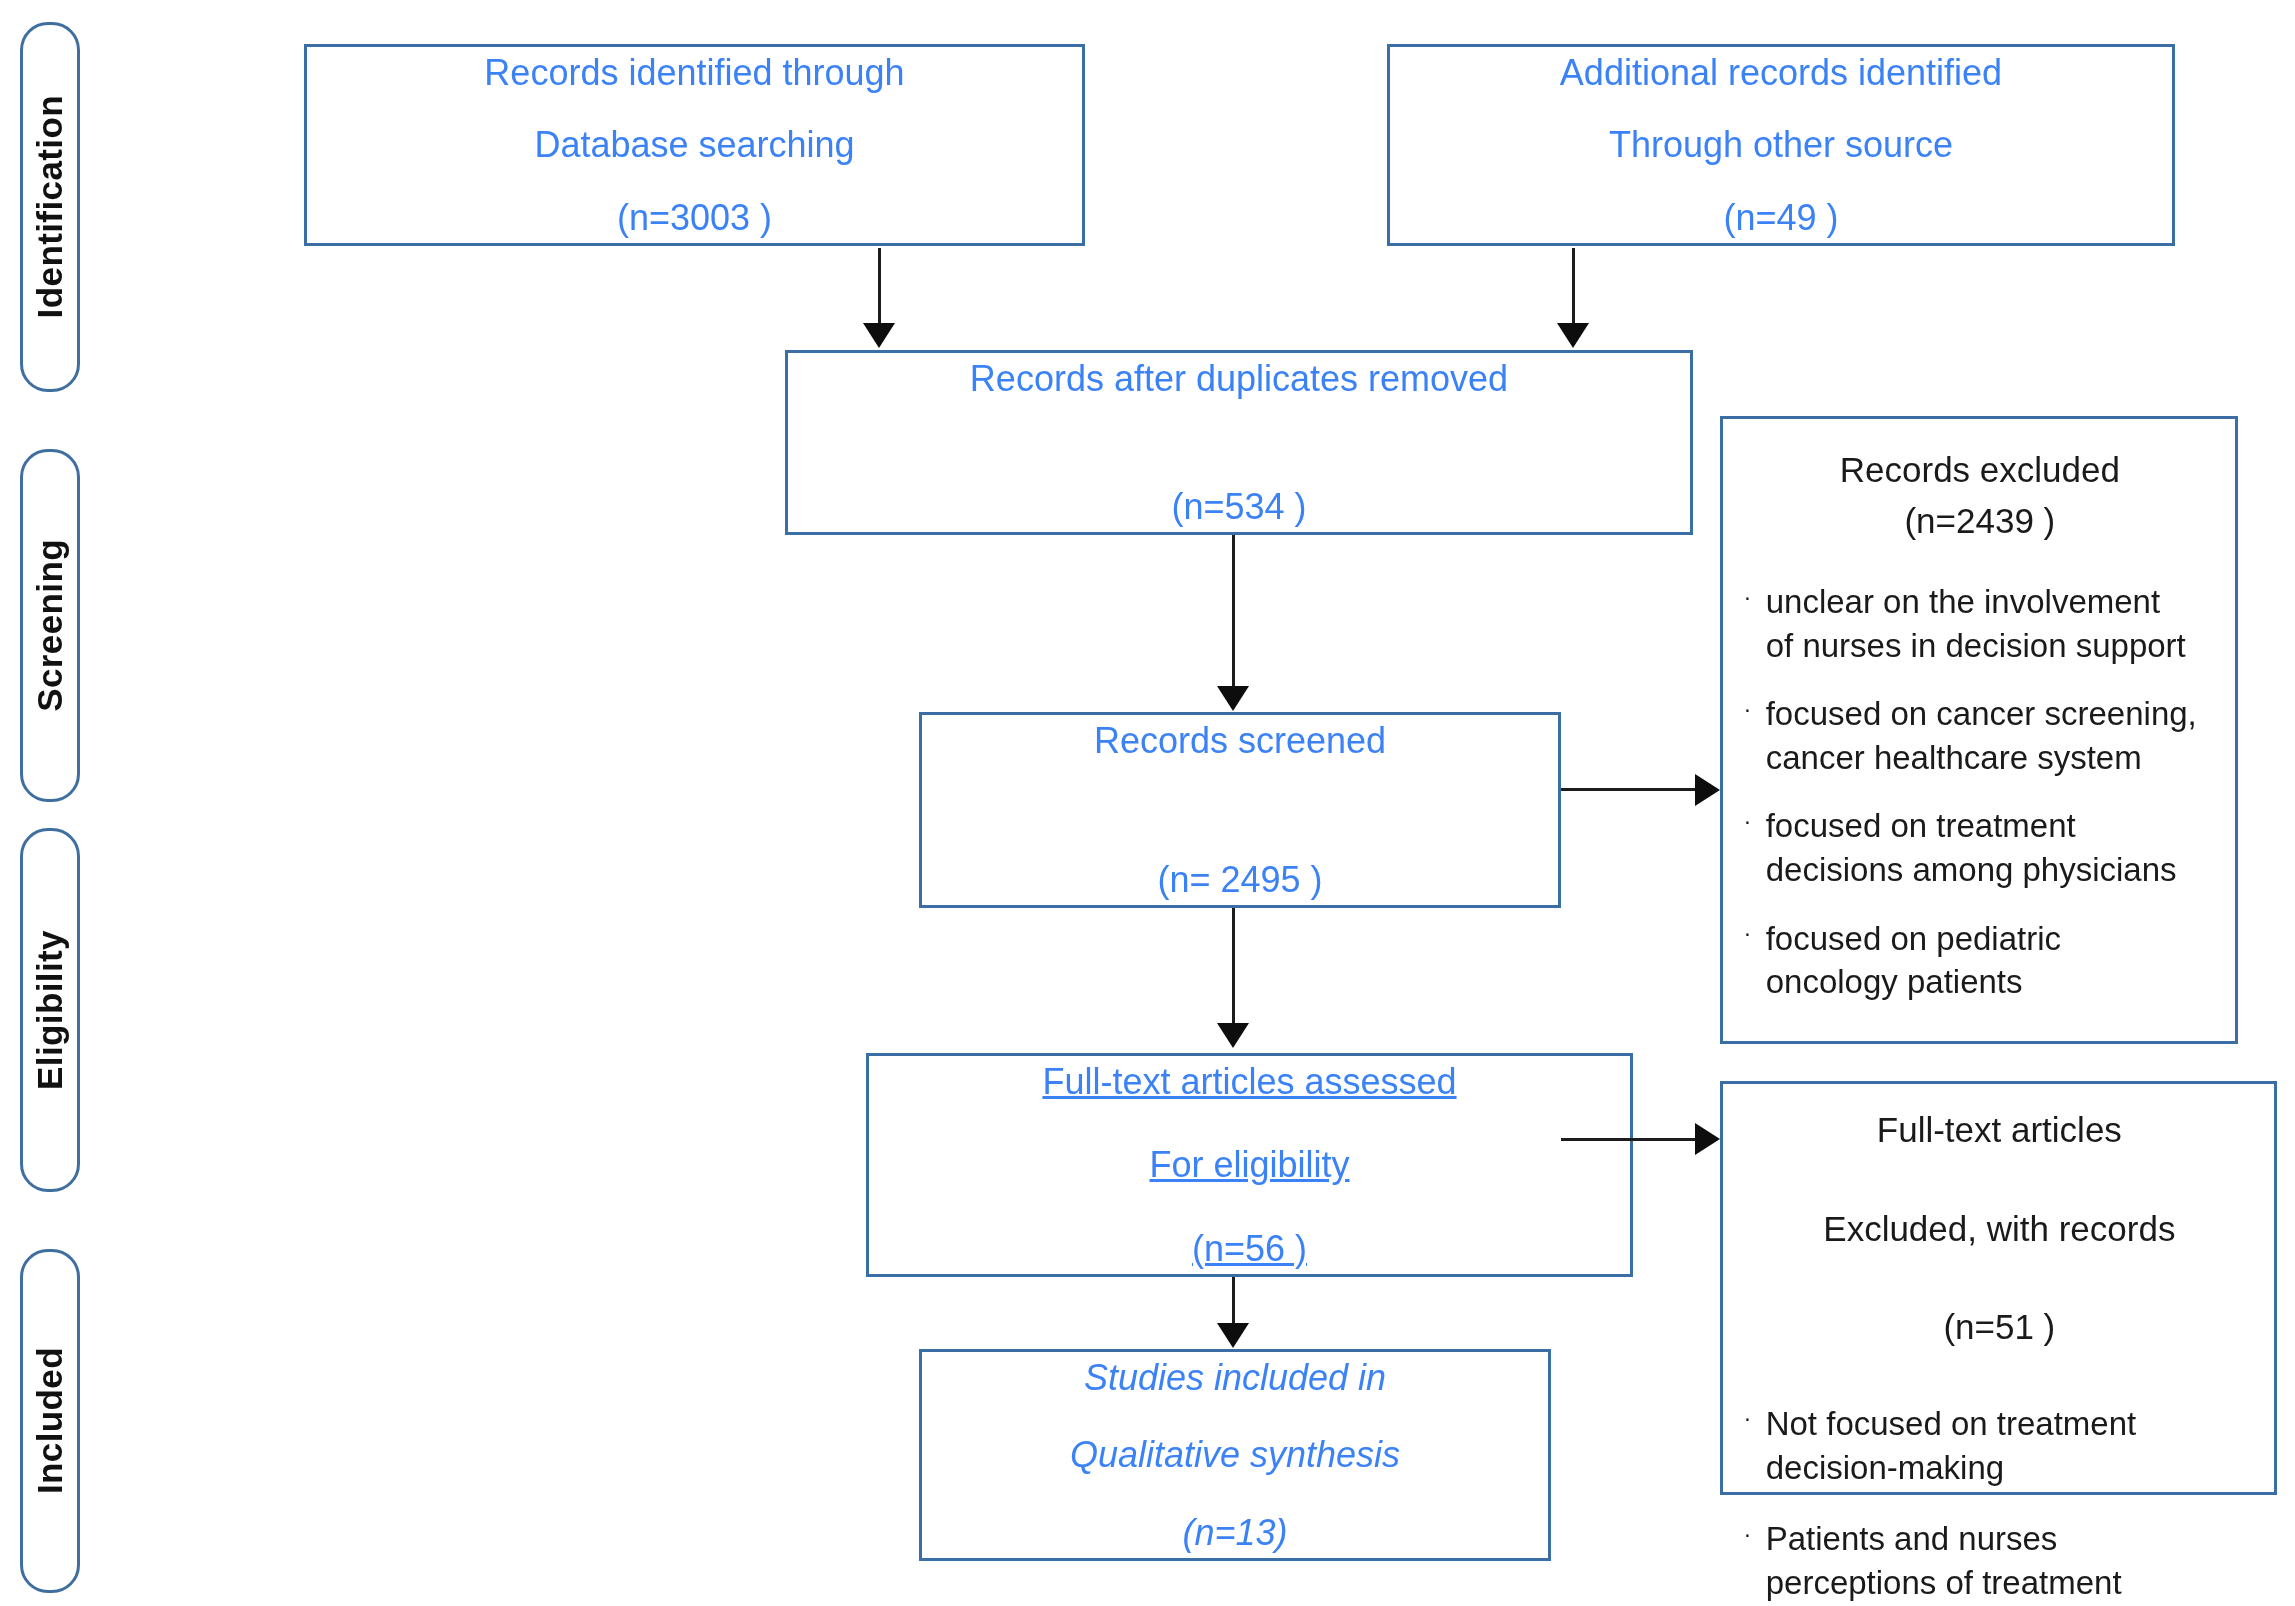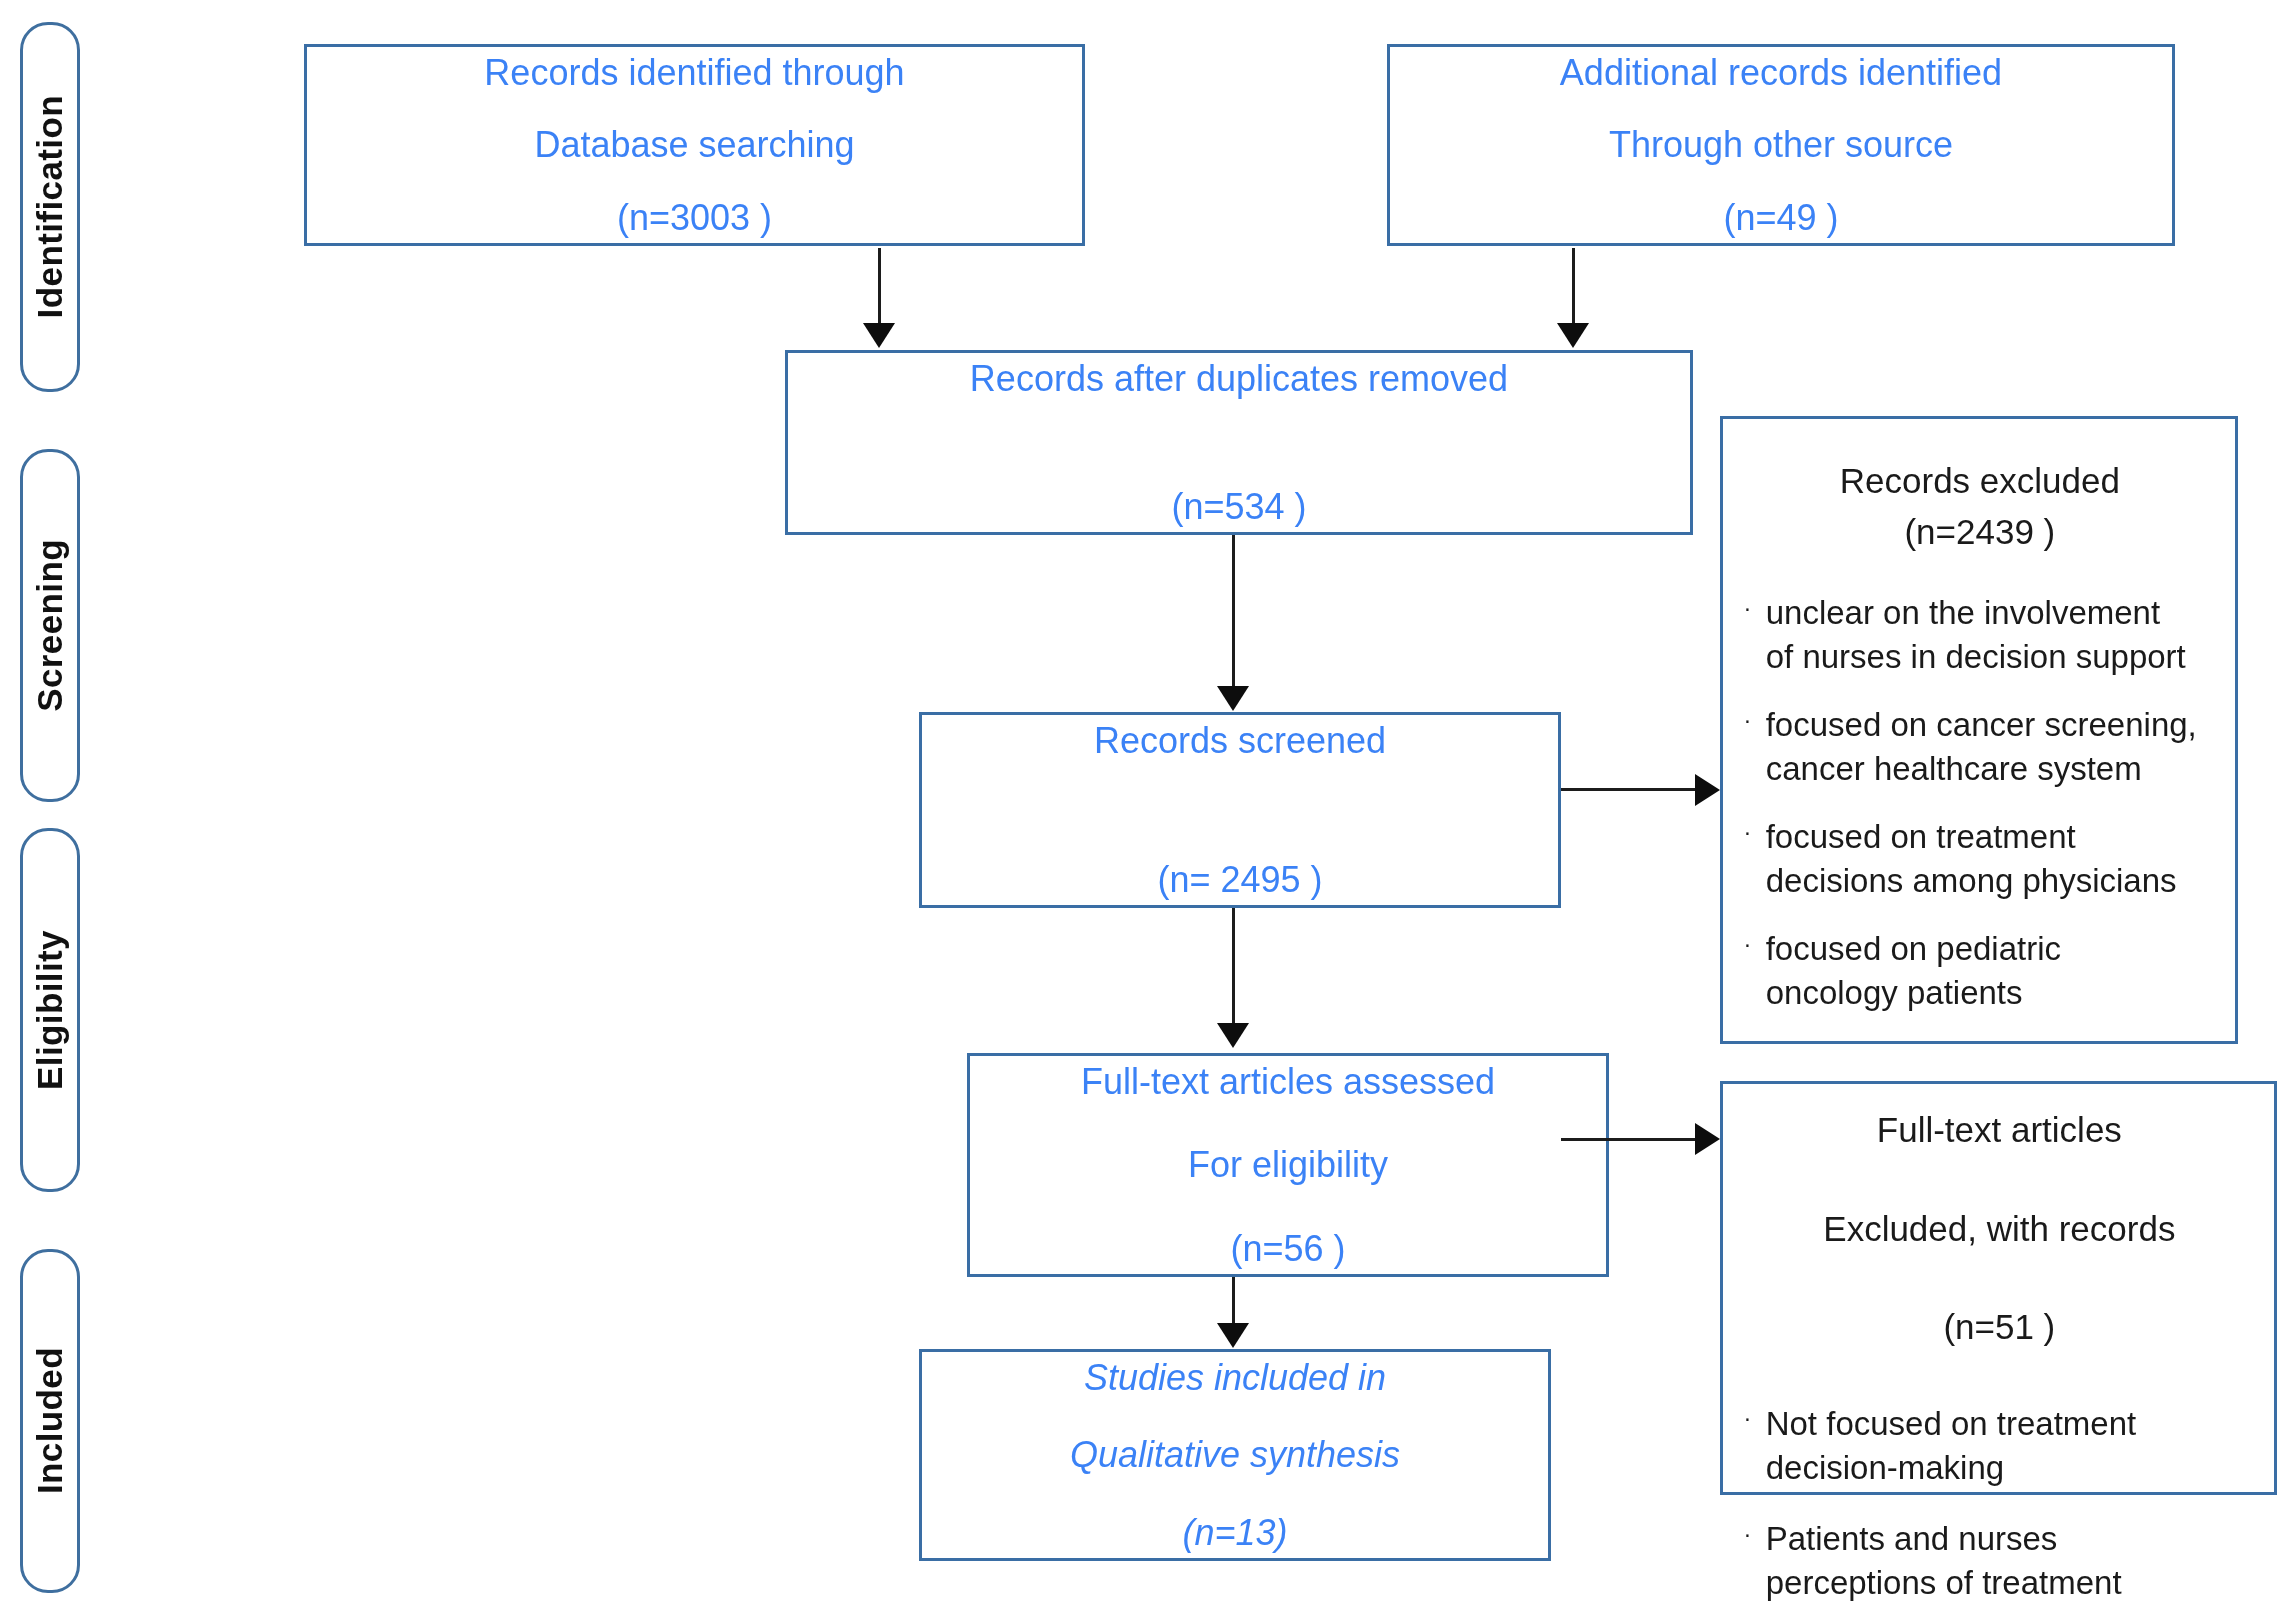--- a/index.html
+++ b/index.html
@@ -172,21 +172,21 @@
   <div class="arrow-down" style="left:1217px; top:686px;"></div>
 
   <div class="flow-box" style="left:919px; top:712px; width:642px; height:196px;">
     <span class="line">Records screened</span>
     <span class="line">(n= 2495 )</span>
   </div>
 
   <div class="h-line" style="left:1561px; top:788px; width:138px; height:3.1px;"></div>
   <div class="arrow-right" style="left:1695px; top:774px;"></div>
 
-  <div class="excl-box" style="left:1720px; top:416px; width:518px; height:628px; padding:27px 14px 15.7px 15.7px;justify-content:center;">
+  <div class="excl-box" style="left:1720px; top:416px; width:518px; height:628px; padding:27px 14px 15.7px 15.7px;">
     <div class="excl-head">Records excluded</div>
     <div class="excl-head" style="margin-top:3.1px;">(n=2439 )</div>
 
     <ul class="excl-list" style="margin-top:36px;">
       <li class="excl-item" style="margin-bottom:25px;">
         <span class="bullet">·</span>
         <span>unclear on the involvement</span><br>
         <span>of nurses in decision support</span>
       </li>
       <li class="excl-item" style="margin-bottom:25px;">
@@ -203,21 +203,21 @@
         <span class="bullet">·</span>
         <span>focused on pediatric</span><br>
         <span>oncology patients</span>
       </li>
     </ul>
   </div>
 
   <div class="v-line" style="left:1232px; top:908px; width:3.1px; height:118px;"></div>
   <div class="arrow-down" style="left:1217px; top:1023px;"></div>
 
-  <div class="flow-box" style="left:967px; top:1053px; width:642px; height:224px;">
+  <div class="flow-box" style="left:866px; top:1053px; width:767px; height:224px;text-decoration:underline;">
     <span class="line">Full-text articles assessed</span>
     <span class="line">For eligibility</span>
     <span class="line">(n=56 )</span>
   </div>
 
   <div class="h-line" style="left:1561px; top:1138px; width:138px; height:3.1px;"></div>
   <div class="arrow-right" style="left:1695px; top:1123px;"></div>
 
   <div class="excl-box" style="left:1720px; top:1081px; width:557px; height:414px; padding:22px 14px 15.7px 15.7px;gap:48px;">
     <div class="excl-head">Full-text articles</div>

